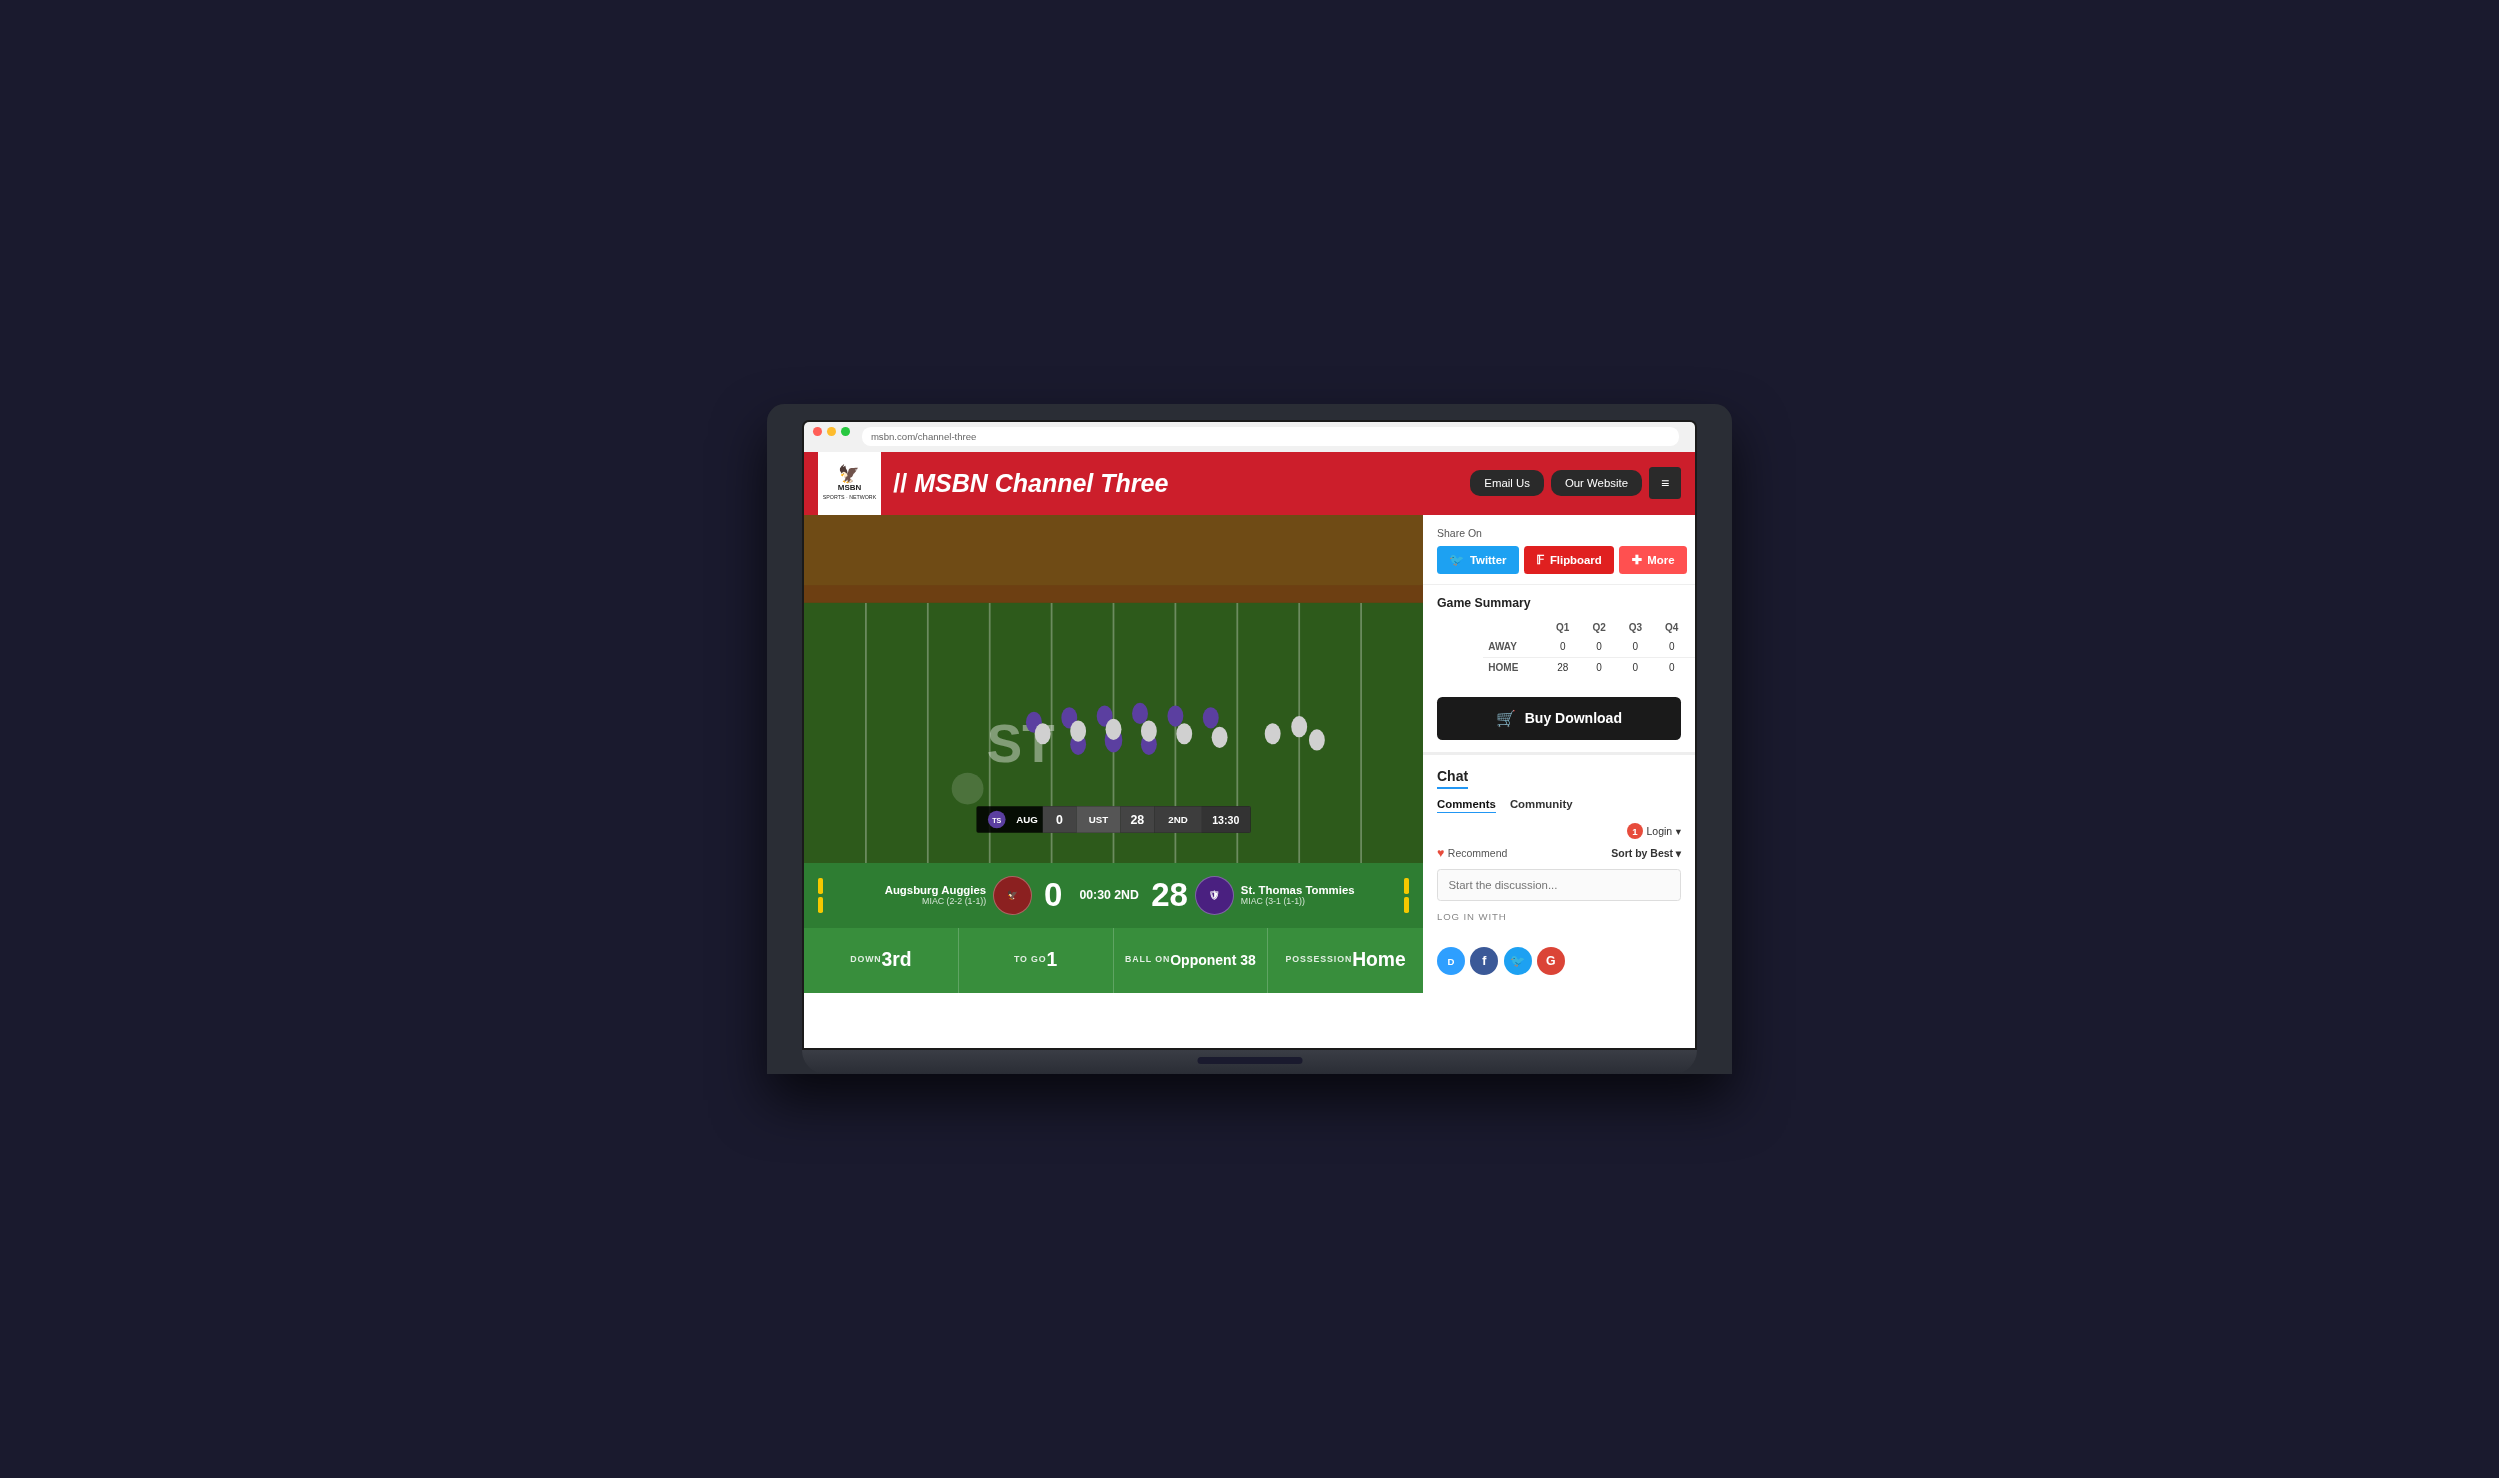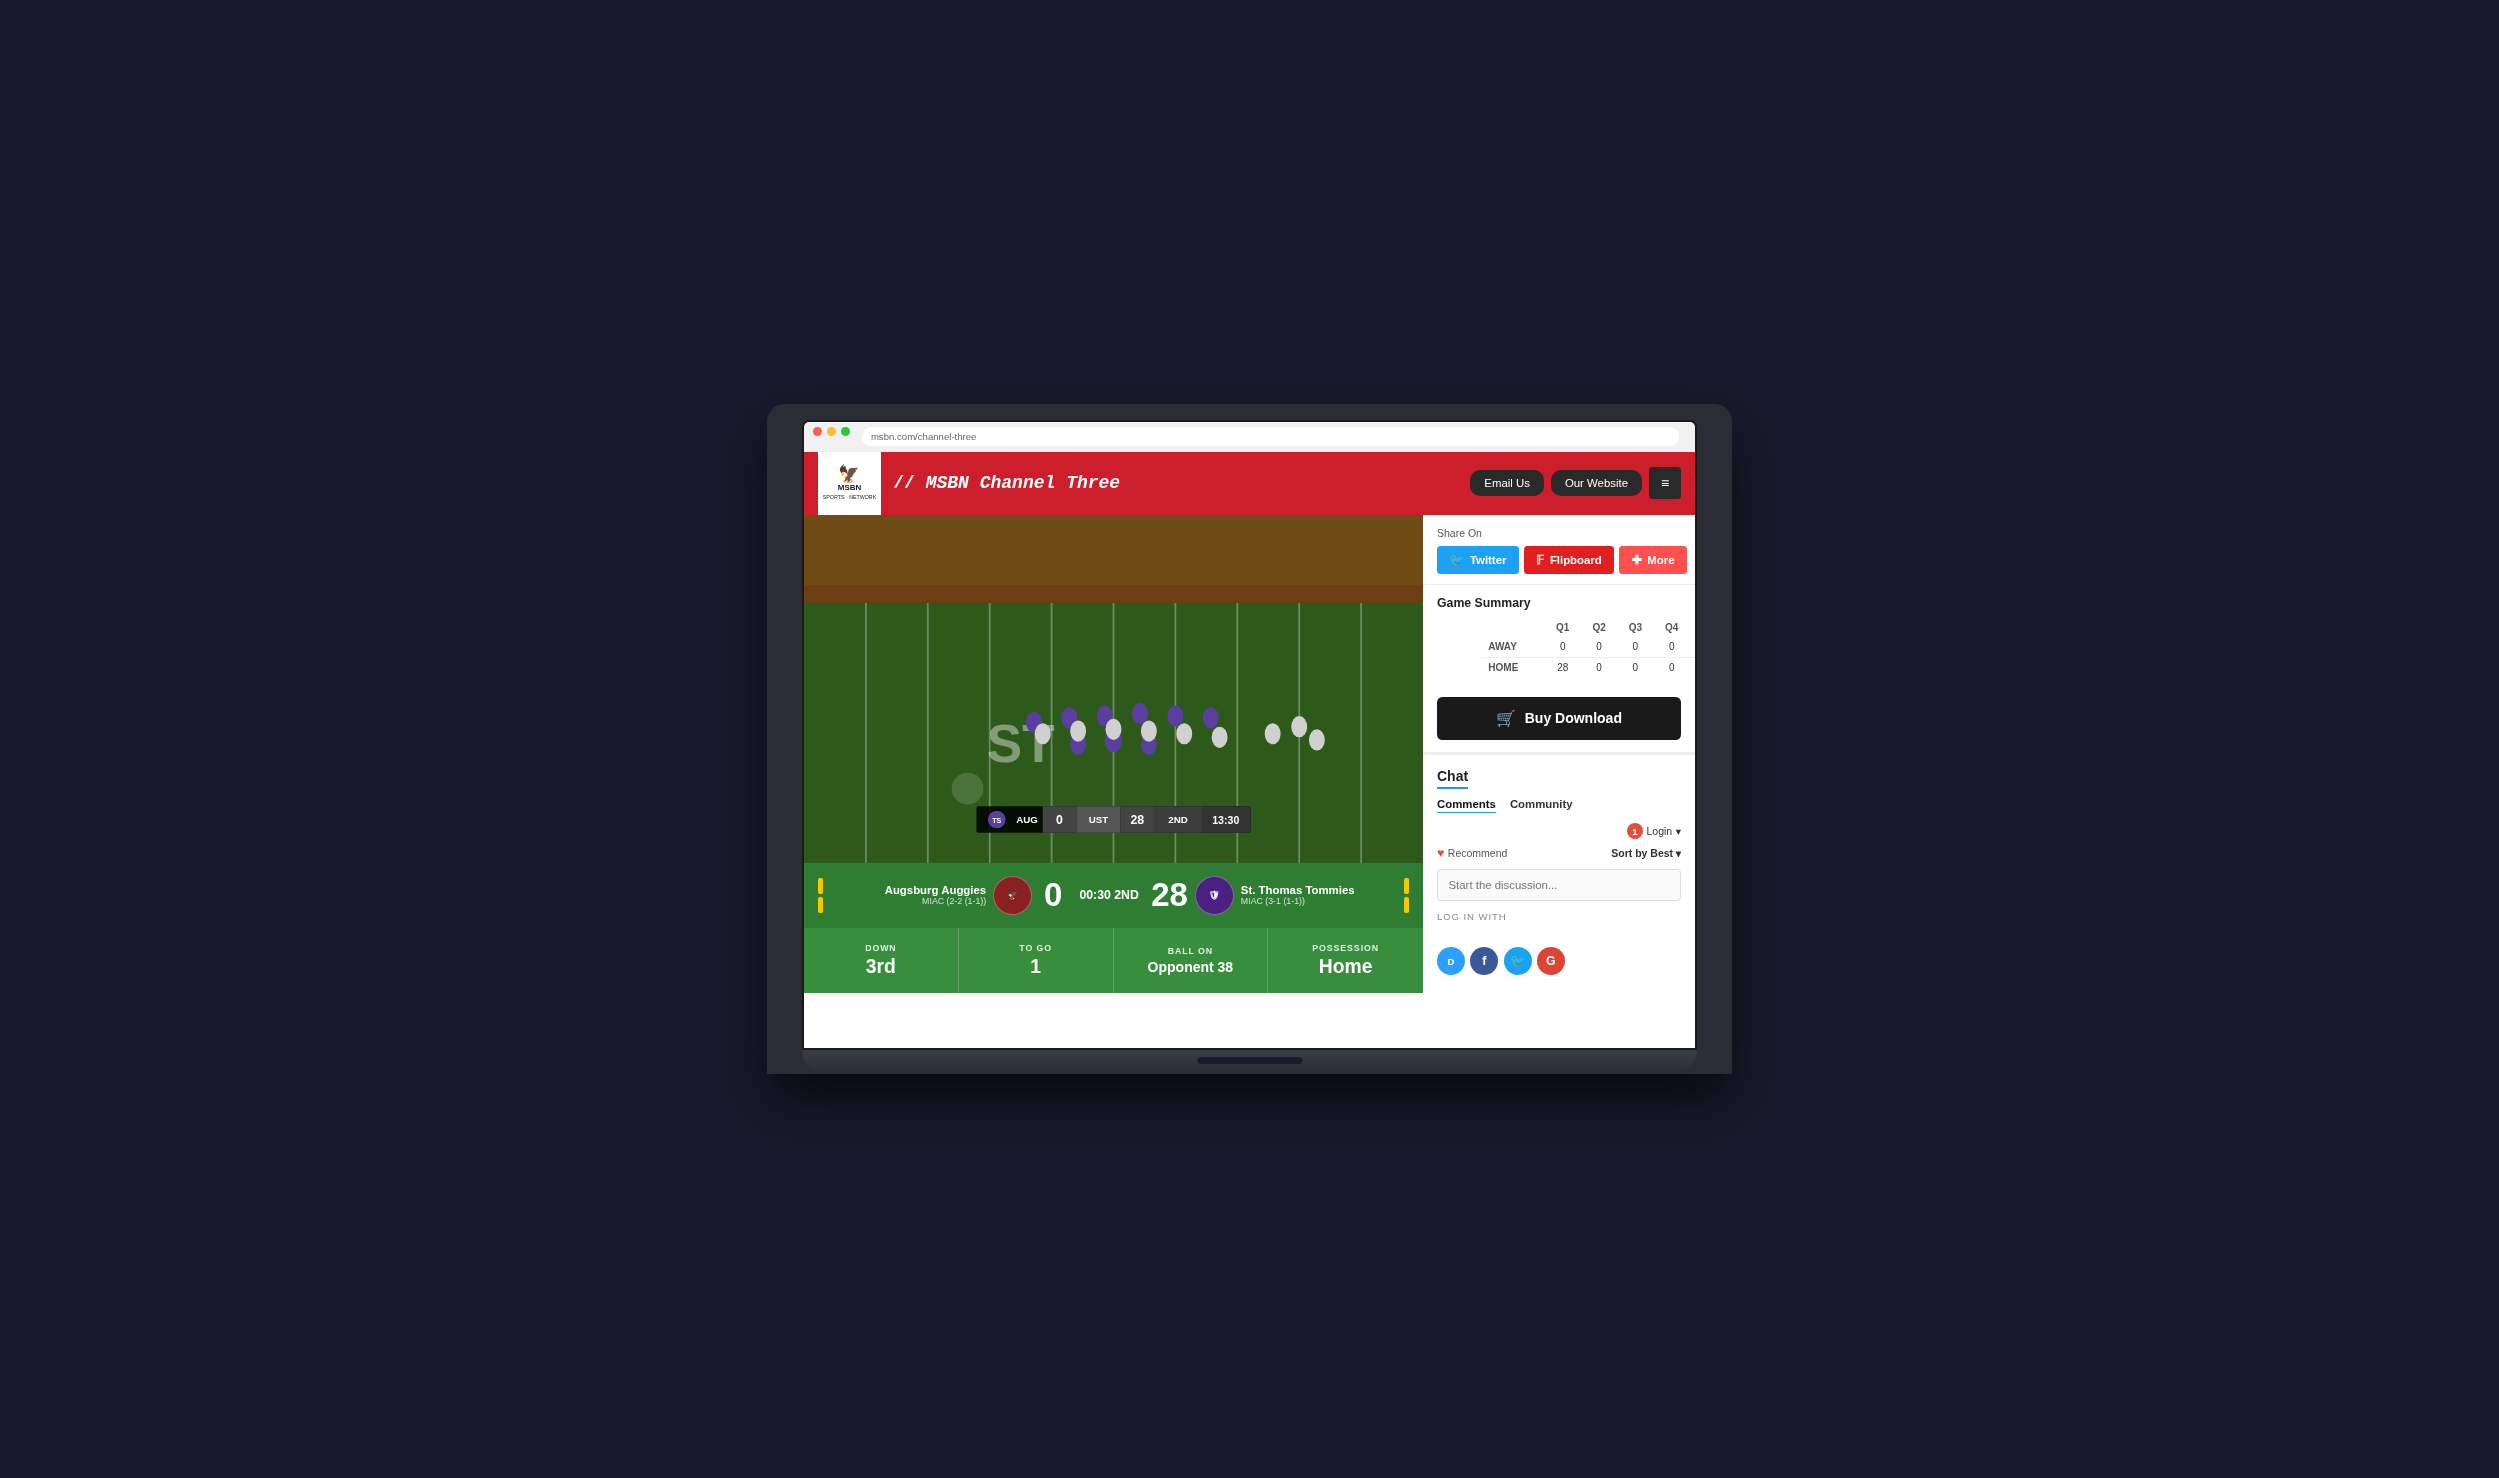--- a/index.html
+++ b/index.html
@@ -103,26 +103,25 @@
       font-weight: 900;
       color: #222;
       line-height: 1.1;
     }
     .logo-inner .logo-icon {
       font-size: 17.5px;
       display: block;
     }
     .header-title {
       color: white;
-      font-size: 18px;
+      font-size: 25px;
       font-style: italic;
       font-weight: 700;
       margin-left: 12.3px;
       flex: 1;
-      font-family: Liberation Mono, monospace;
     }
     .header-title::before {
       content: '// ';
       font-style: normal;
     }
     .header-btns {
       display: flex;
       gap: 7px;
       align-items: center;
     }
@@ -244,21 +243,21 @@
 
     
     .down-bar {
       background: #388e3c;
       display: grid;
       grid-template-columns: 1fr 1fr 1fr 1fr;
       height: 65px;
     }
     .down-cell {
       display: flex;
-      flex-direction: column;
+      flex-direction: row;
       align-items: center;
       justify-content: center;
       border-right: 0.9px solid rgba(255,255,255,0.2);
       padding: 7px;
       text-align: right;
     }
     .down-cell:last-child { border-right: none; }
     .down-label {
       color: rgba(255,255,255,0.85);
       font-size: 8.8px;

